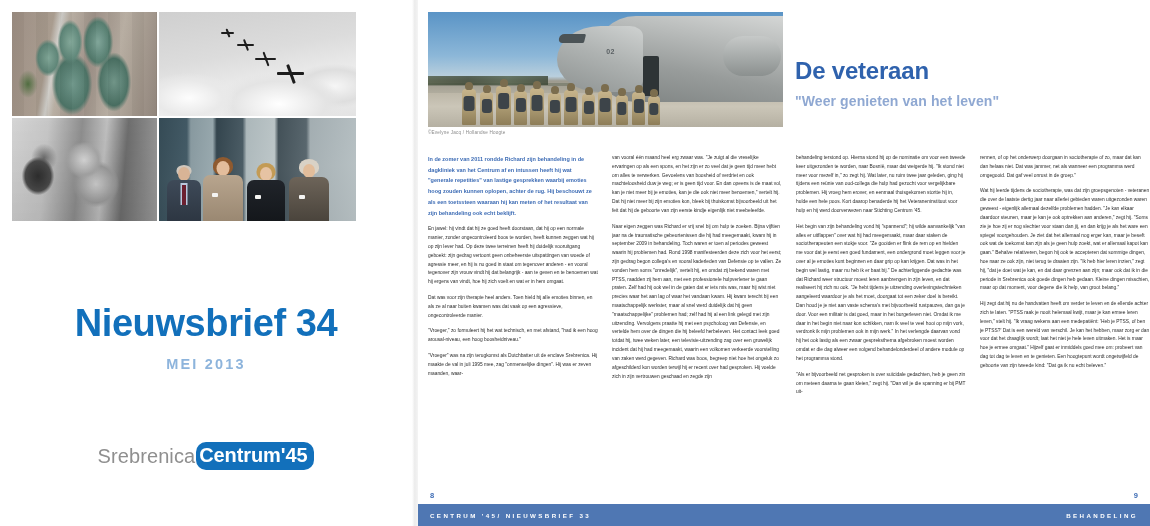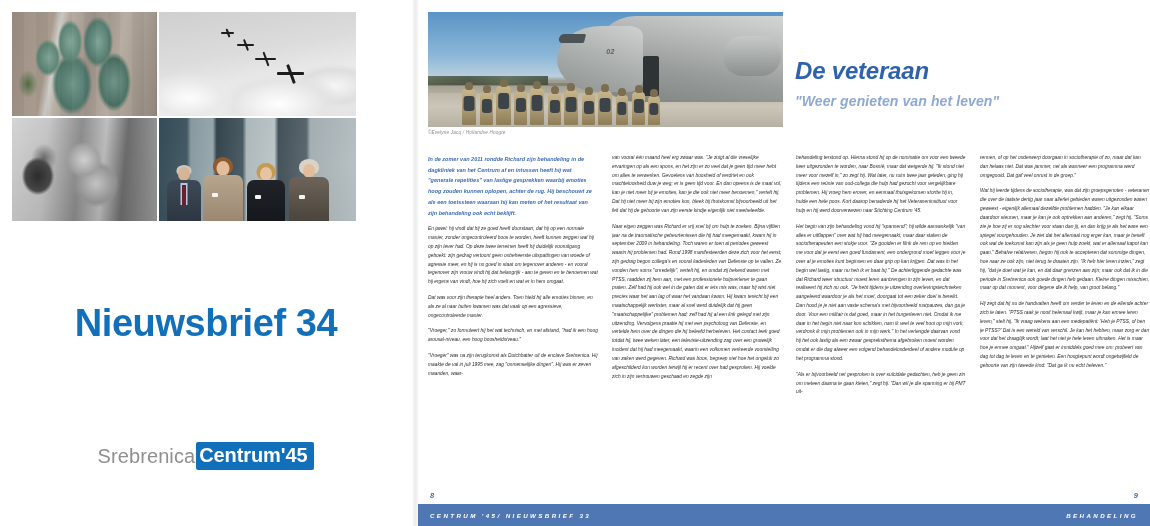--- a/index.html
+++ b/index.html
@@ -190,38 +190,37 @@
     color: #8f8f8f;
     letter-spacing: .1px;
     padding-right: 1px;
   }
   .cover-logo .word-centrum {
     font-size: 20px;
     font-weight: bold;
     color: #ffffff;
     background: #1270bb;
     padding: 2px 7px 3px 3px;
-    border-radius: 2px;
+    border-radius: 10px;
     letter-spacing: -0.1px;
   }
 
   
   .gutter {
     flex: 0 0 6px;
     height: 526px;
     background: linear-gradient(90deg, #ffffff 0%, #ececec 45%, #f4f4f4 100%);
   }
 
   
   .page-right {
     position: relative;
     flex: 1 1 auto;
     height: 526px;
     background: #ffffff;
-    font-style: italic;
   }
 
   .hero {
     position: absolute;
     left: 10px;
     top: 12px;
     width: 355px;
     height: 115px;
     overflow: hidden;
     background: linear-gradient(180deg, #5a94c6 0%, #8cb7d8 38%, #b9cfdd 56%, #9d9a8e 60%, #b7b2a3 74%, #cdc8ba 100%);
@@ -453,20 +452,21 @@
           <div class="hair" style="top:0px; width:20px; height:16px; background:#d9d2c6;"></div>
           <div class="head" style="top:5px; width:12px; height:14px; background:#e2bd9b;"></div>
           <div class="body" style="top:18px; width:40px; height:44px; background:linear-gradient(180deg,#6d6459,#4a443c);"></div>
           <div class="badge" style="left:10px; top:36px;"></div>
         </div>
       </div>
     </div>
 
     <div class="cover-title">
       <div class="main">Nieuwsbrief 34</div>
+      <div class="date">MEI 2013</div>
     </div>
 
     <div class="cover-logo">
       <span class="word-stichting">Srebrenica</span>
         <span class="word-centrum">Centrum'45</span>
     </div>
   </div>
 
   <div class="gutter"></div>
 

